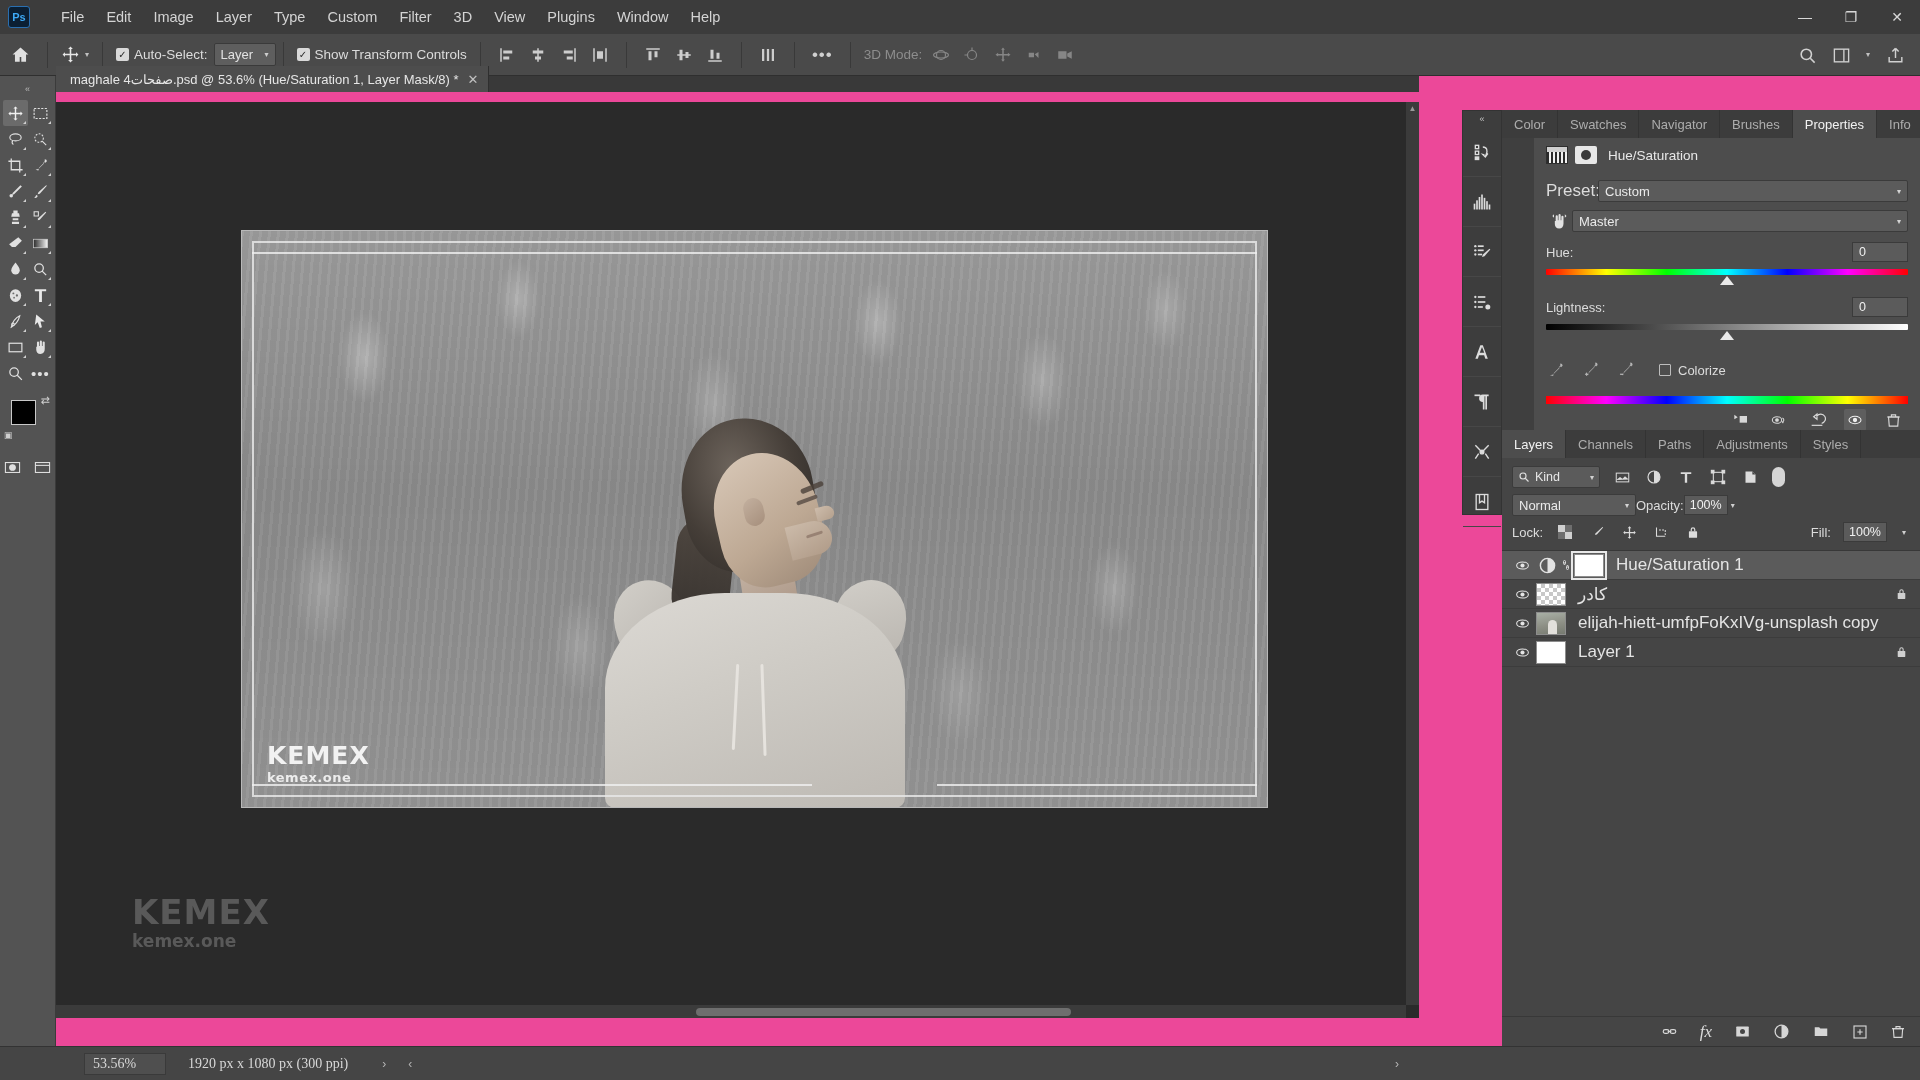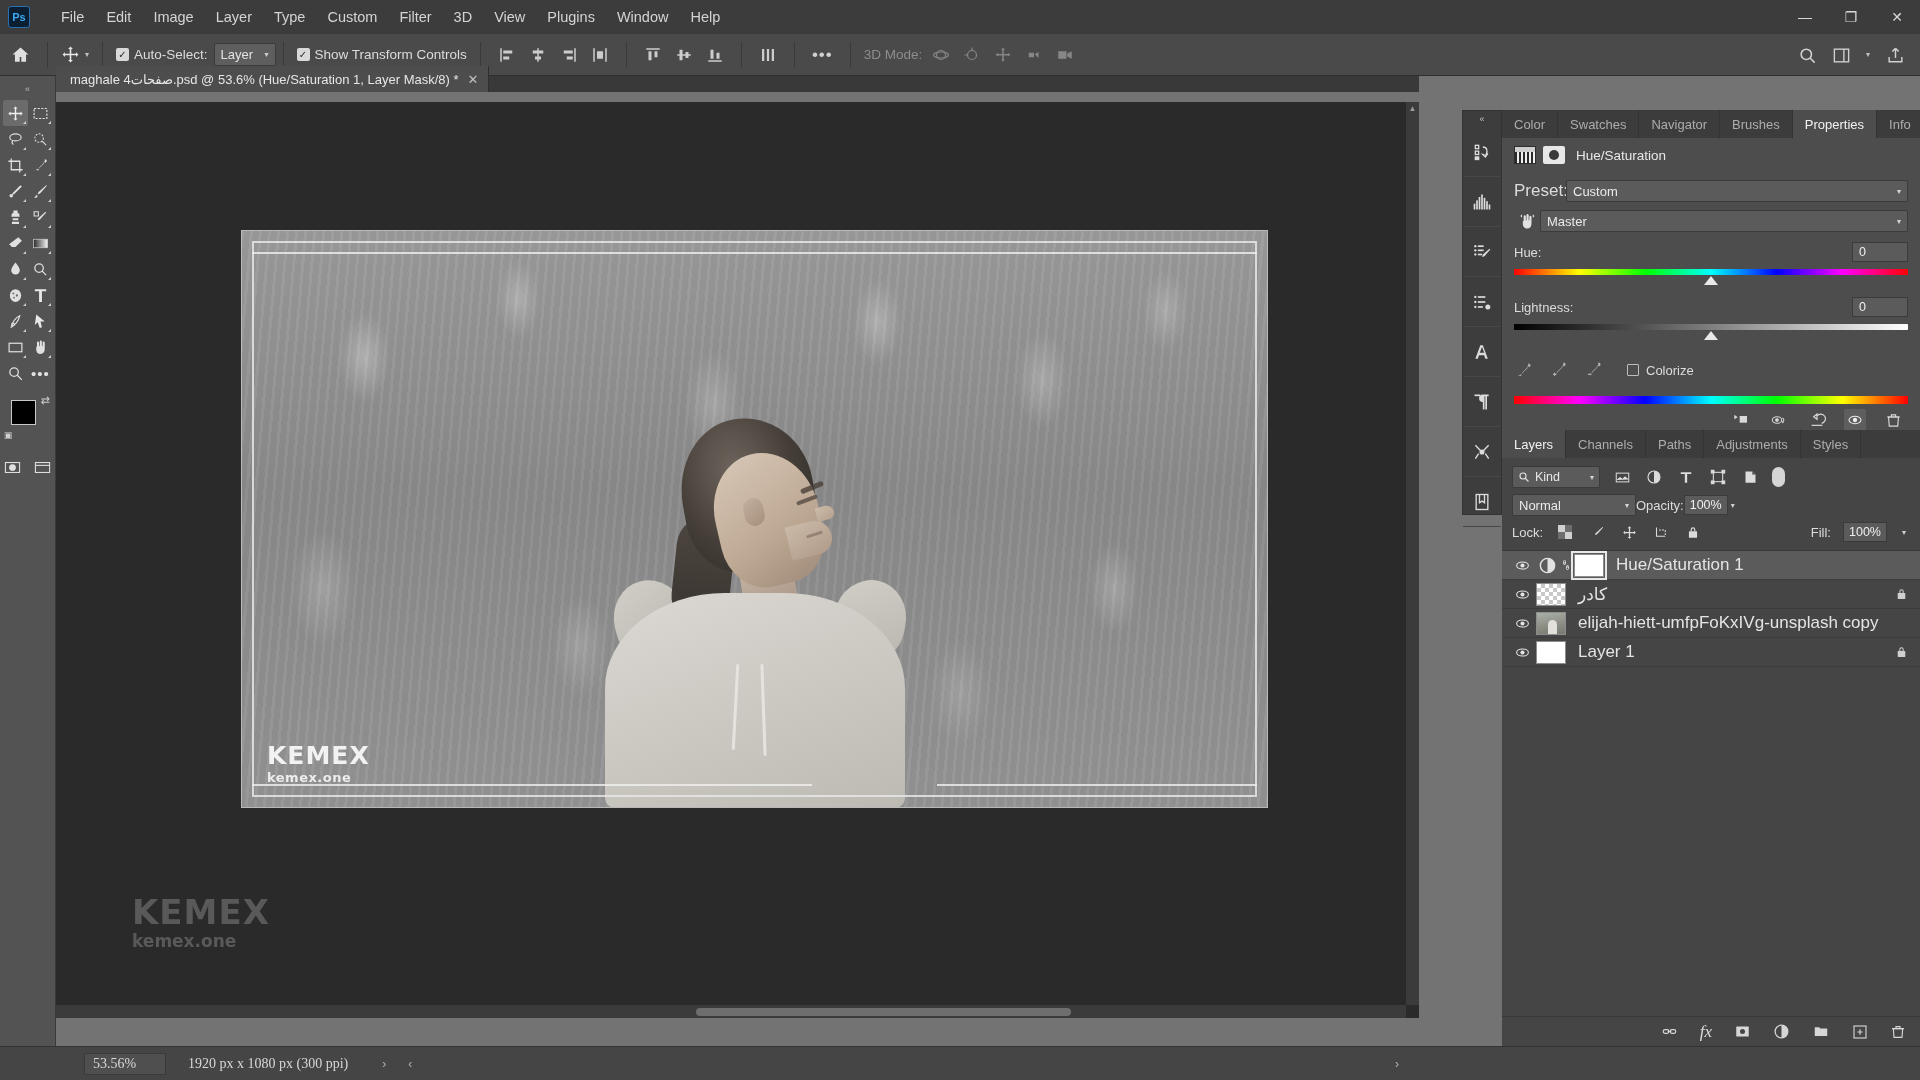--- a/index.html
+++ b/index.html
@@ -5,21 +5,21 @@
   * { box-sizing: border-box; margin: 0; padding: 0; }
   html, body {
     width: 1920px; height: 1080px;
     background: #1c1c1c;
     font-family: "Liberation Sans", sans-serif;
     overflow: hidden;
     -webkit-font-smoothing: antialiased;
   }
   .app {
     position: relative; width: 1920px; height: 1080px;
-    background: #737373; color: #d6d6d6; font-size: 13px;
+    background: #ec4899; color: #d6d6d6; font-size: 13px;
   }
 
   
   .titlebar {
     position: absolute; left: 0; top: 0; width: 1920px; height: 34px;
     background: #3c3c3c; display: flex; align-items: center;
   }
   .ps-logo {
     width: 22px; height: 22px; margin-left: 8px; border-radius: 3px;
     background: #0b1f33; border: 1px solid #2a6fb0;
@@ -272,21 +272,21 @@
     display: flex; height: 28px; background: #393939; align-items: stretch;
   }
   .ptab {
     display: flex; align-items: center; padding: 0 12px; font-size: 13px;
     color: #adadad; background: #3c3c3c; border-right: 1px solid #333;
     white-space: nowrap;
   }
   .ptab.active { background: #4d4d4d; color: #f2f2f2; }
   .ptab-fill { flex: 1; background: #3c3c3c; }
 
-  .props { background: #4d4d4d; padding: 0 12px 8px 12px; }
+  .props { background: #4d4d4d; padding: 0 12px 8px 12px; margin-left: 32px; }
   .props-head { display: flex; align-items: center; gap: 7px; height: 34px; }
   .pi-ramp {
     width: 22px; height: 18px; border: 1px solid #2e2e2e;
     background: repeating-linear-gradient(90deg,#2a2a2a 0 2px,#f0f0f0 2px 4px);
     display: flex; align-items: flex-start;
   }
   .pi-ramp::before { content: ""; display: block; width: 100%; height: 5px; background: #cfcfcf; }
   .pi-circle {
     width: 22px; height: 18px; background: #e8e8e8; border-radius: 2px;
     display: flex; align-items: center; justify-content: center;

